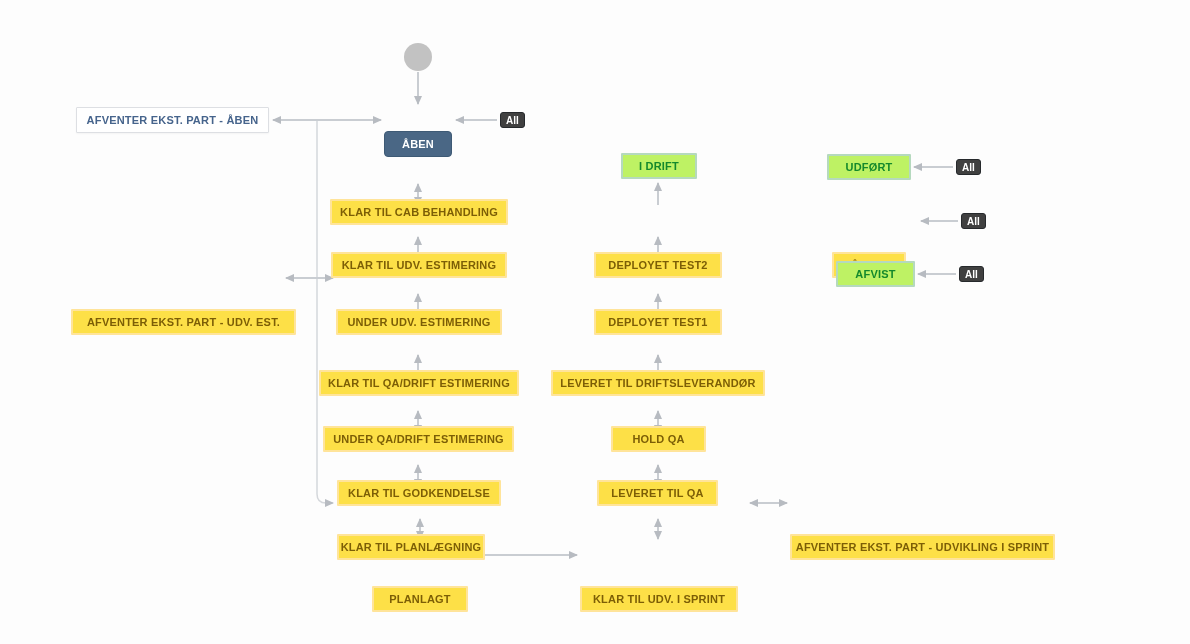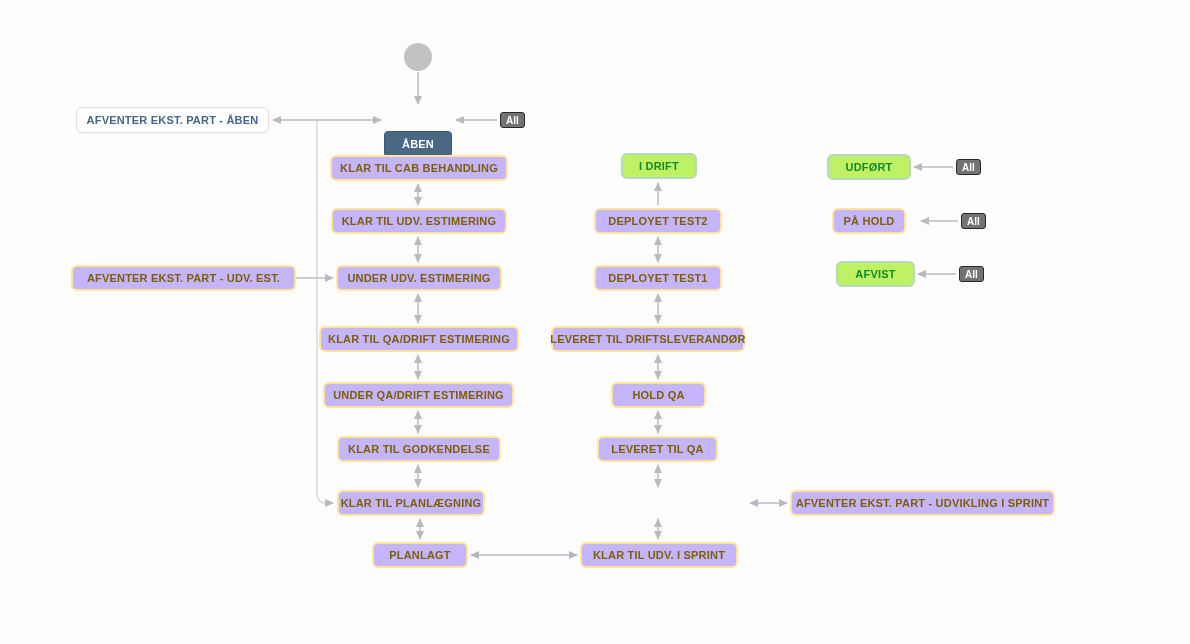--- a/index.html
+++ b/index.html
@@ -6,32 +6,32 @@
   body { font-family:"Liberation Sans", sans-serif; background:#ffffff; }
   #canvas {
     position:relative; width:1190px; height:644px;
     background:#fdfdfd; overflow:hidden;
   }
   #arrow-layer { position:absolute; left:0; top:0; width:1190px; height:644px; }
   .node {
     position:absolute; height:26px; box-sizing:border-box;
     display:flex; align-items:center; justify-content:center;
     font-weight:bold; font-size:11px; letter-spacing:.2px; white-space:nowrap;
-    border-radius:6px; background:#ffffff; z-index:2;
+    border-radius:1px; background:#ffffff; z-index:2;
   }
   .blue    { background:#4A6785; border:1px solid #3E5A75; color:#FFFFFF; border-radius:4px;margin-top:24px; }
-  .yellow  { border:2px solid #FFE49A; color:#7C5E06; background:#c4b5fd; }
+  .yellow  { border:2px solid #FFE49A; color:#7C5E06; background:#fde047;margin-top:44px; }
   .green   { border:2px solid #B5D9BE; color:#14892C; background:#bef264; }
   .neutral { border:1px solid #DDDFE3; color:#46648C; background:#FFFFFF;
              box-shadow:0 1px 2px rgba(0,0,0,.04); }
   .badge {
     position:absolute; height:16px; box-sizing:border-box; padding:0 5px;
     display:flex; align-items:center; justify-content:center;
     font-weight:bold; font-size:10px; color:#FFFFFF;
-    background:#737373; border:1px solid #26292C; border-radius:3px; z-index:2;
+    background:#404040; border:1px solid #26292C; border-radius:3px; z-index:2;
   }
   .start-circle {
     position:absolute; left:404px; top:43px; width:28px; height:28px;
     border-radius:50%; background:#C2C2C2; z-index:2;
   }
 </style>
 </head>
 <body>
 
 <div id="canvas">
@@ -88,21 +88,21 @@
   <div class="node yellow" style="left:336px;top:265px;width:166px">UNDER UDV. ESTIMERING</div>
   <div class="node yellow" style="left:71px;top:265px;width:225px">AFVENTER EKST. PART - UDV. EST.</div>
   <div class="node yellow" style="left:319px;top:326px;width:200px">KLAR TIL QA/DRIFT ESTIMERING</div>
   <div class="node yellow" style="left:323px;top:382px;width:191px">UNDER QA/DRIFT ESTIMERING</div>
   <div class="node yellow" style="left:337px;top:436px;width:164px">KLAR TIL GODKENDELSE</div>
   <div class="node yellow" style="left:337px;top:490px;width:148px">KLAR TIL PLANLÆGNING</div>
   <div class="node yellow" style="left:372px;top:542px;width:96px">PLANLAGT</div>
   <div class="node green" style="left:621px;top:153px;width:76px">I DRIFT</div>
   <div class="node yellow" style="left:594px;top:208px;width:128px">DEPLOYET TEST2</div>
   <div class="node yellow" style="left:594px;top:265px;width:128px">DEPLOYET TEST1</div>
-  <div class="node yellow" style="left:551px;top:326px;width:194px">LEVERET TIL DRIFTSLEVERANDØR</div>
+  <div class="node yellow" style="left:551px;top:326px;width:214px">LEVERET TIL DRIFTSLEVERANDØR</div>
   <div class="node yellow" style="left:611px;top:382px;width:95px">HOLD QA</div>
   <div class="node yellow" style="left:597px;top:436px;width:121px">LEVERET TIL QA</div>
   <div class="node yellow" style="left:580px;top:542px;width:158px">KLAR TIL UDV. I SPRINT</div>
   <div class="node yellow" style="left:790px;top:490px;width:265px">AFVENTER EKST. PART - UDVIKLING I SPRINT</div>
   <div class="node green" style="left:827px;top:154px;width:84px">UDFØRT</div>
   <div class="node yellow" style="left:832px;top:208px;width:74px">PÅ HOLD</div>
   <div class="node green" style="left:836px;top:261px;width:79px">AFVIST</div>
 
   <div class="badge" style="left:500px;top:112px">All</div>
   <div class="badge" style="left:956px;top:159px">All</div>

